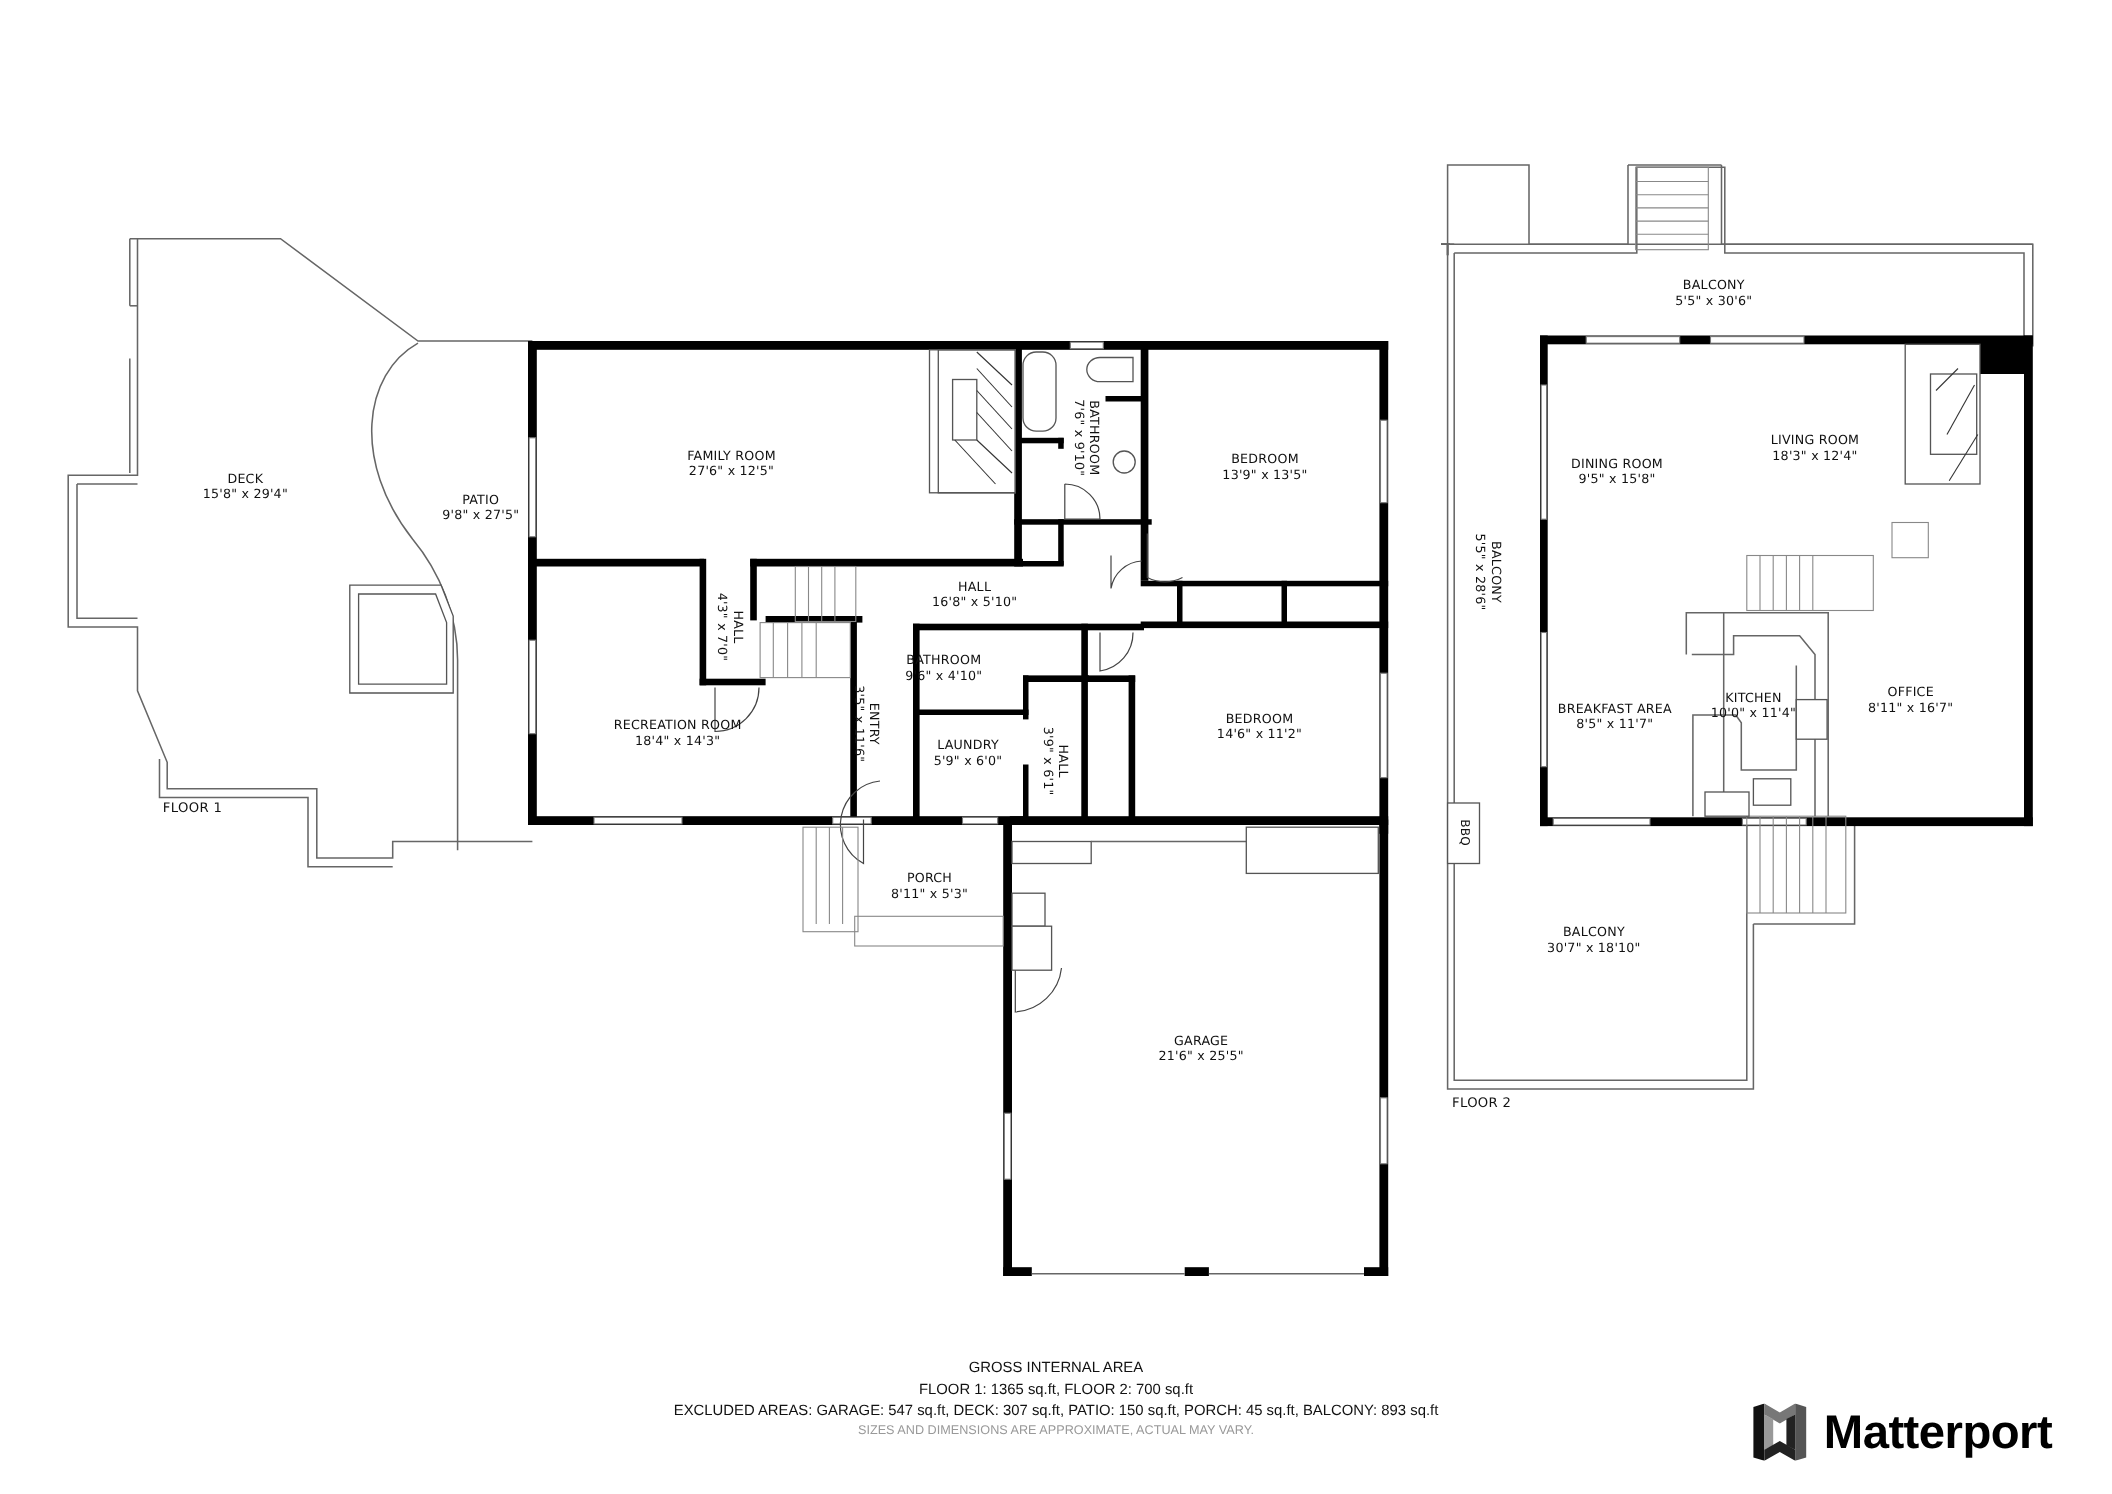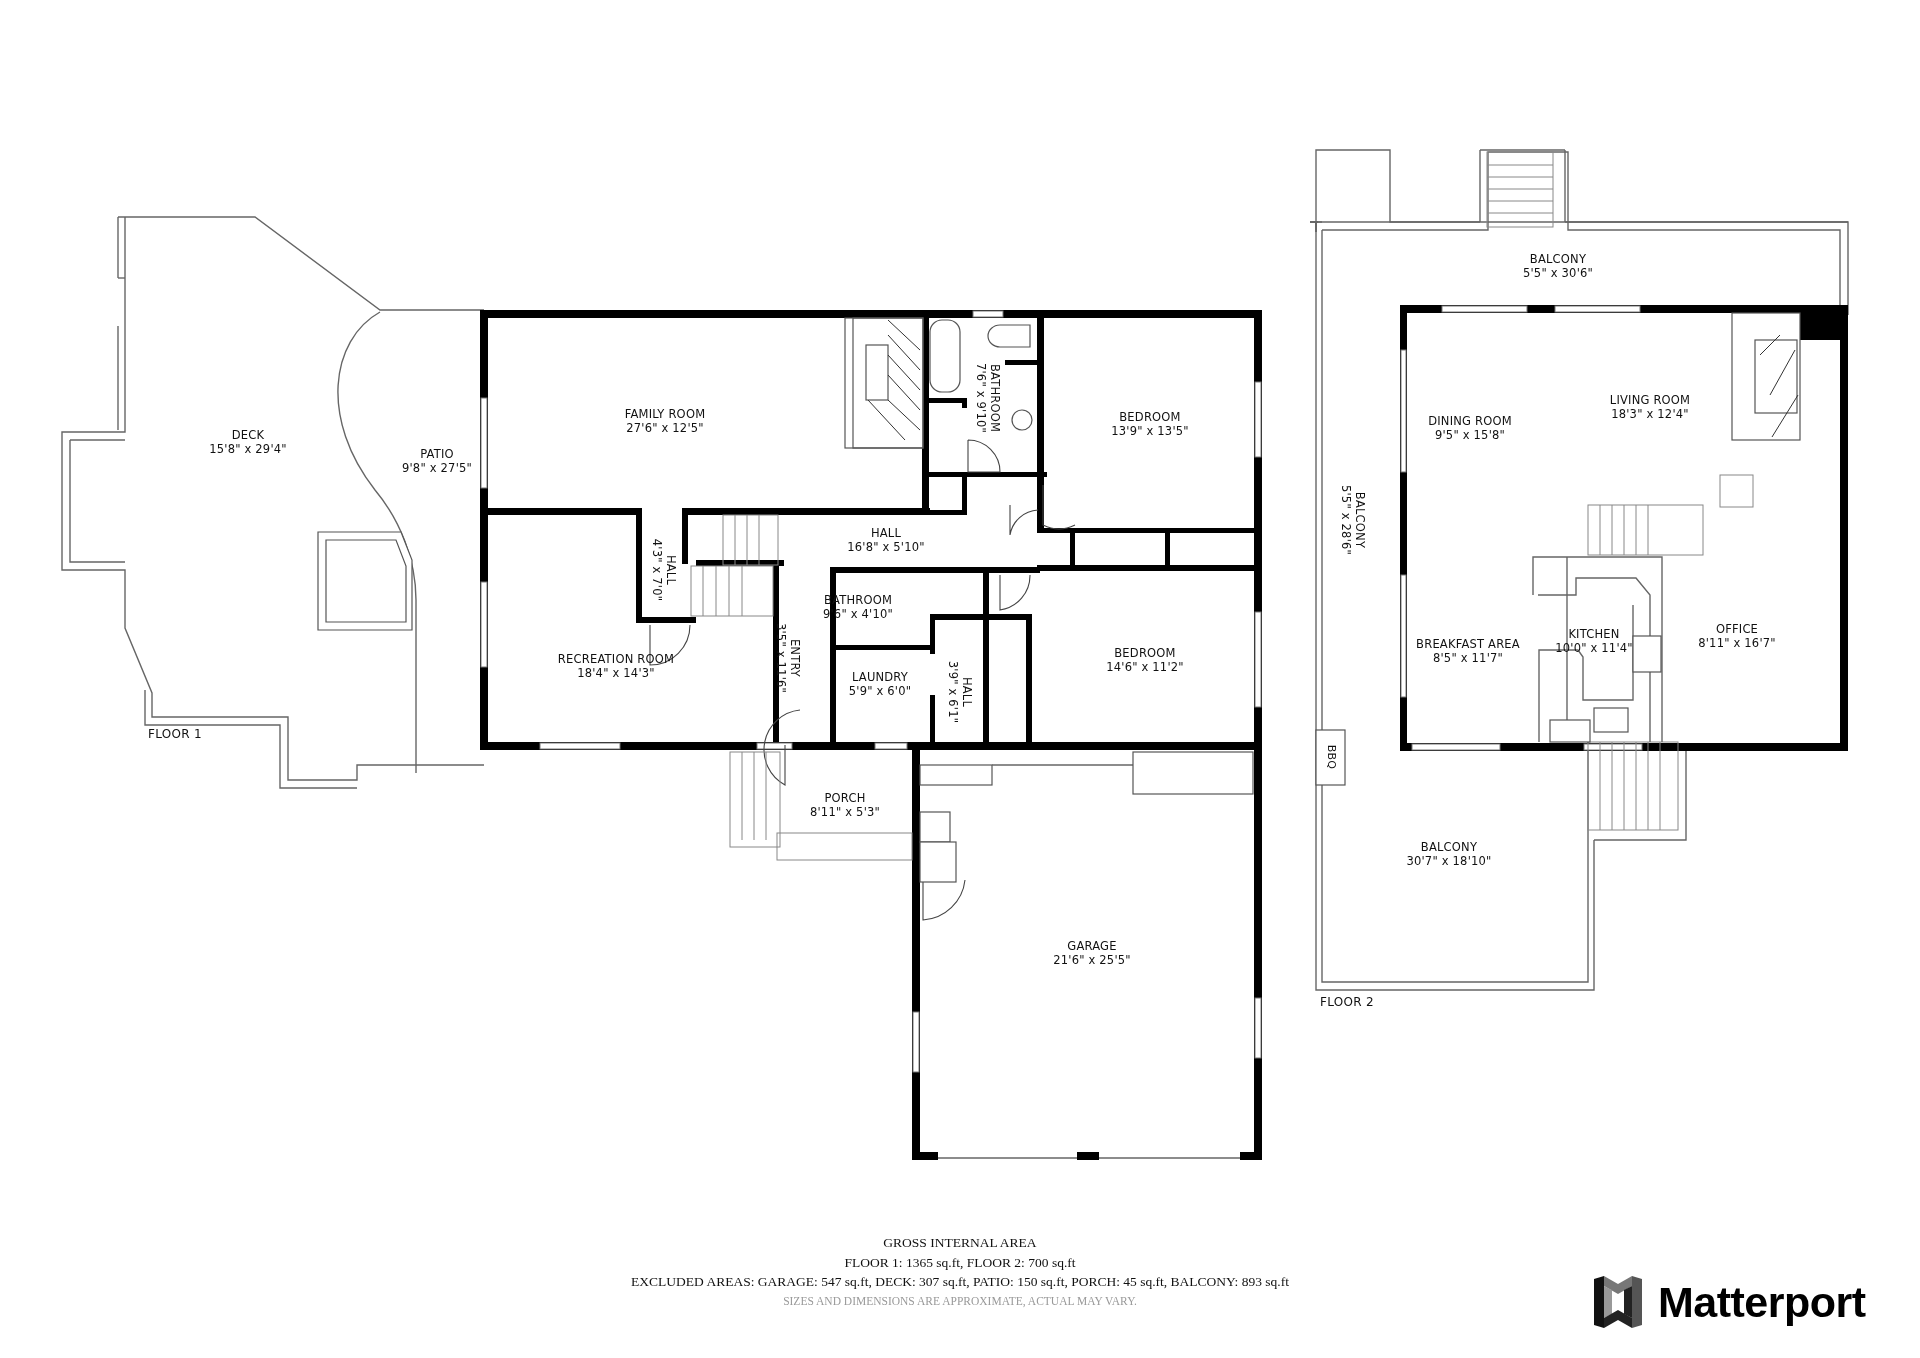--- a/index.html
+++ b/index.html
@@ -9,21 +9,21 @@
   .thin { fill:none; stroke:#666; stroke-width:1.4; }
   .thin2 { fill:#fff; stroke:#555; stroke-width:1.2; }
   .win { fill:#fff; stroke:#777; stroke-width:1; }
   .door { fill:none; stroke:#444; stroke-width:1.1; }
   .hatch { stroke:#333; stroke-width:1; }
   .stair { stroke:#888; stroke-width:1; fill:none; }
   .lbl { position:absolute; text-align:center; font-size:11.5px; line-height:14px; white-space:nowrap; transform:translate(-50%,-50%); letter-spacing:0.2px; }
   .lbl span { display:block; }
   .rot { transform:translate(-50%,-50%) rotate(90deg); }
   .floor-lbl { position:absolute; font-size:12px; letter-spacing:0.3px; }
-  .footer { position:absolute; left:0; width:1920px; top:1233px; text-align:center; font-family:Liberation Serif, serif; font-size:13.5px; line-height:19.5px; }
+  .footer { position:absolute; left:0; width:1920px; top:1233px; text-align:center; font-family:Liberation Sans, sans-serif; font-size:13.5px; line-height:19.5px; }
   .footer .note { color:#999; font-size:11.5px; }
   .logo { position:absolute; left:1592px; top:1276px; display:flex; align-items:center; gap:14px; }
   .logo-text { font-family:"Liberation Sans", sans-serif; font-weight:bold; font-size:43px; letter-spacing:-0.5px; color:#000000; }
 </style>
 </head>
 <body>
 
 <svg class="plan" viewBox="0 0 1920 1358" xmlns="http://www.w3.org/2000/svg">
 
   <g>
@@ -235,21 +235,21 @@
     <polyline class="thin" points="1538,595 1576,595 1576,578 1636,578 1650,595 1650,742"></polyline>
     <polyline class="thin" points="1539,742 1539,650 1578,650 1583,657 1583,700 1633,700 1633,605"></polyline>
     <rect class="thin2" x="1594" y="708" width="34" height="24"></rect>
     <rect class="thin2" x="1633" y="636" width="28" height="36"></rect>
     <rect class="thin2" x="1550" y="720" width="40" height="22"></rect>
 
     <rect class="thin2" x="1316" y="730" width="29" height="55"></rect>
   </g>
 </svg>
 
-<div class="lbl" style="left:248px;top:442px;text-align:center;">
+<div class="lbl" style="left:223px;top:442px;text-align:center;">
     <span>DECK</span>
     <span>15'8" x 29'4"</span>
   </div>
 <div class="lbl" style="left:437px;top:461px;">
     <span>PATIO</span>
     <span>9'8" x 27'5"</span>
   </div>
 <div class="lbl" style="left:665px;top:421px;">
     <span>FAMILY ROOM</span>
     <span>27'6" x 12'5"</span>

